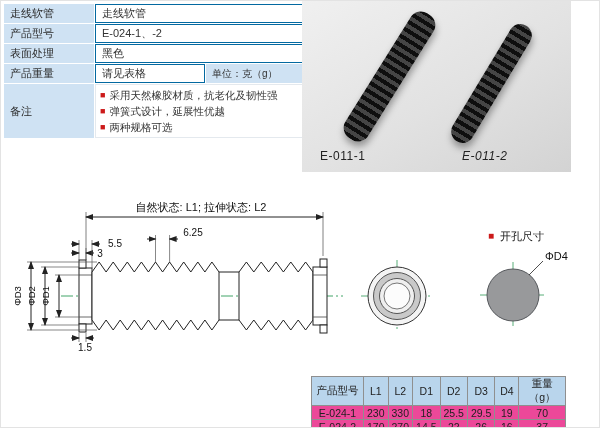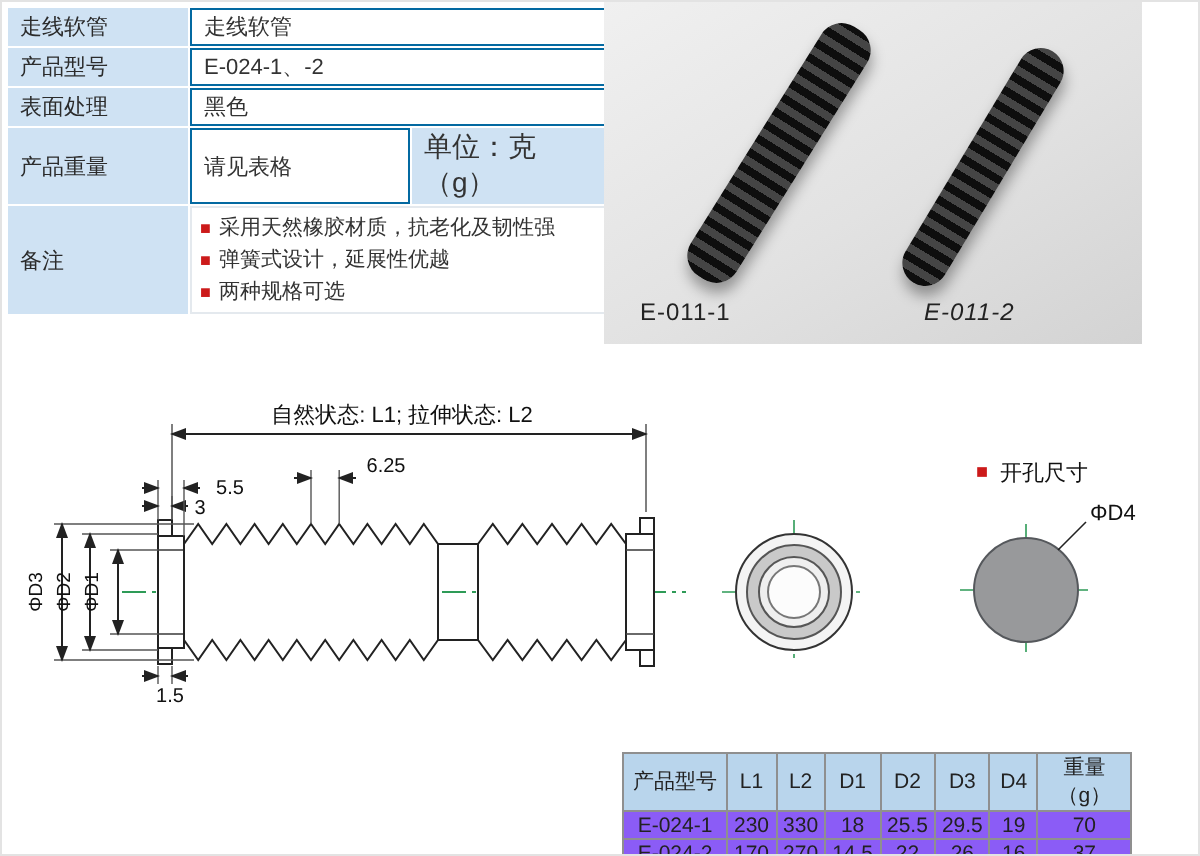--- a/index.html
+++ b/index.html
@@ -9,21 +9,21 @@
     font-family:"Liberation Sans","DejaVu Sans",sans-serif; overflow:hidden;
     border:1px solid #e3e3e3;
   }
 
   
   .spec-table { position:absolute; left:2px; top:2px; width:299px;
     border-collapse:separate; border-spacing:1px; table-layout:fixed; }
   .spec-table td { font-size:11px; color:#333; padding:1px 6px; height:16px; vertical-align:middle; }
   .spec-table td.lbl { background:#cfe2f3; color:#2b2b2b; }
   .spec-table td.val { background:#fff; border:1px solid #0369a1; }
-  .spec-table td.unit { background:#cfe2f3; font-size:14px; }
+  .spec-table td.unit { background:#cfe2f3; font-size:10px; }
   .spec-table td.notes-cell { border:1px solid #e4e9ee; padding:2px 4px; }
   .note { display:flex; align-items:flex-start; gap:4px; line-height:16px; font-size:10.5px; color:#333; }
   .note .sq { color:#cc1a1a; font-size:9px; line-height:16px; }
 
   
   .photo { position:absolute; left:301px; top:0; width:269px; height:171px;
     background:linear-gradient(150deg,#f0f0f0 0%,#e2e2e2 55%,#d3d3d3 100%); }
   .tube { position:absolute; border-radius:12px;
     background:repeating-linear-gradient(0deg,#0e0e0e 0 4px,#454545 4px 8px);
     box-shadow:3px 4px 7px rgba(0,0,0,.35); }
@@ -32,21 +32,21 @@
   .photo-label { position:absolute; bottom:9px; font-size:12px; color:#222; letter-spacing:.5px; }
   .pl1 { left:18px; } .pl2 { left:160px;font-style:italic; }
 
   
   .drawing { position:absolute; left:0; top:175px; width:565px; height:253px; }
   .drawing svg { display:block; }
 
   
   .dim-table { position:absolute; left:310px; top:200px; border-collapse:collapse; }
   .dim-table td { border:1px solid #8f8f8f; font-size:10.5px; color:#222;
-    text-align:center; padding:0 3px; height:14px; background:#8b5cf6; }
+    text-align:center; padding:0 3px; height:14px; background:#ec4899; }
   .dim-table tr.hd td { background:#b9d5ec; }
   .dim-table td.w1 { min-width:52px; }
   .dim-table td.wn { min-width:24px; }
   .dim-table td.wg { min-width:38px; }
 </style>
 </head>
 <body>
 
 <div class="page">
 

